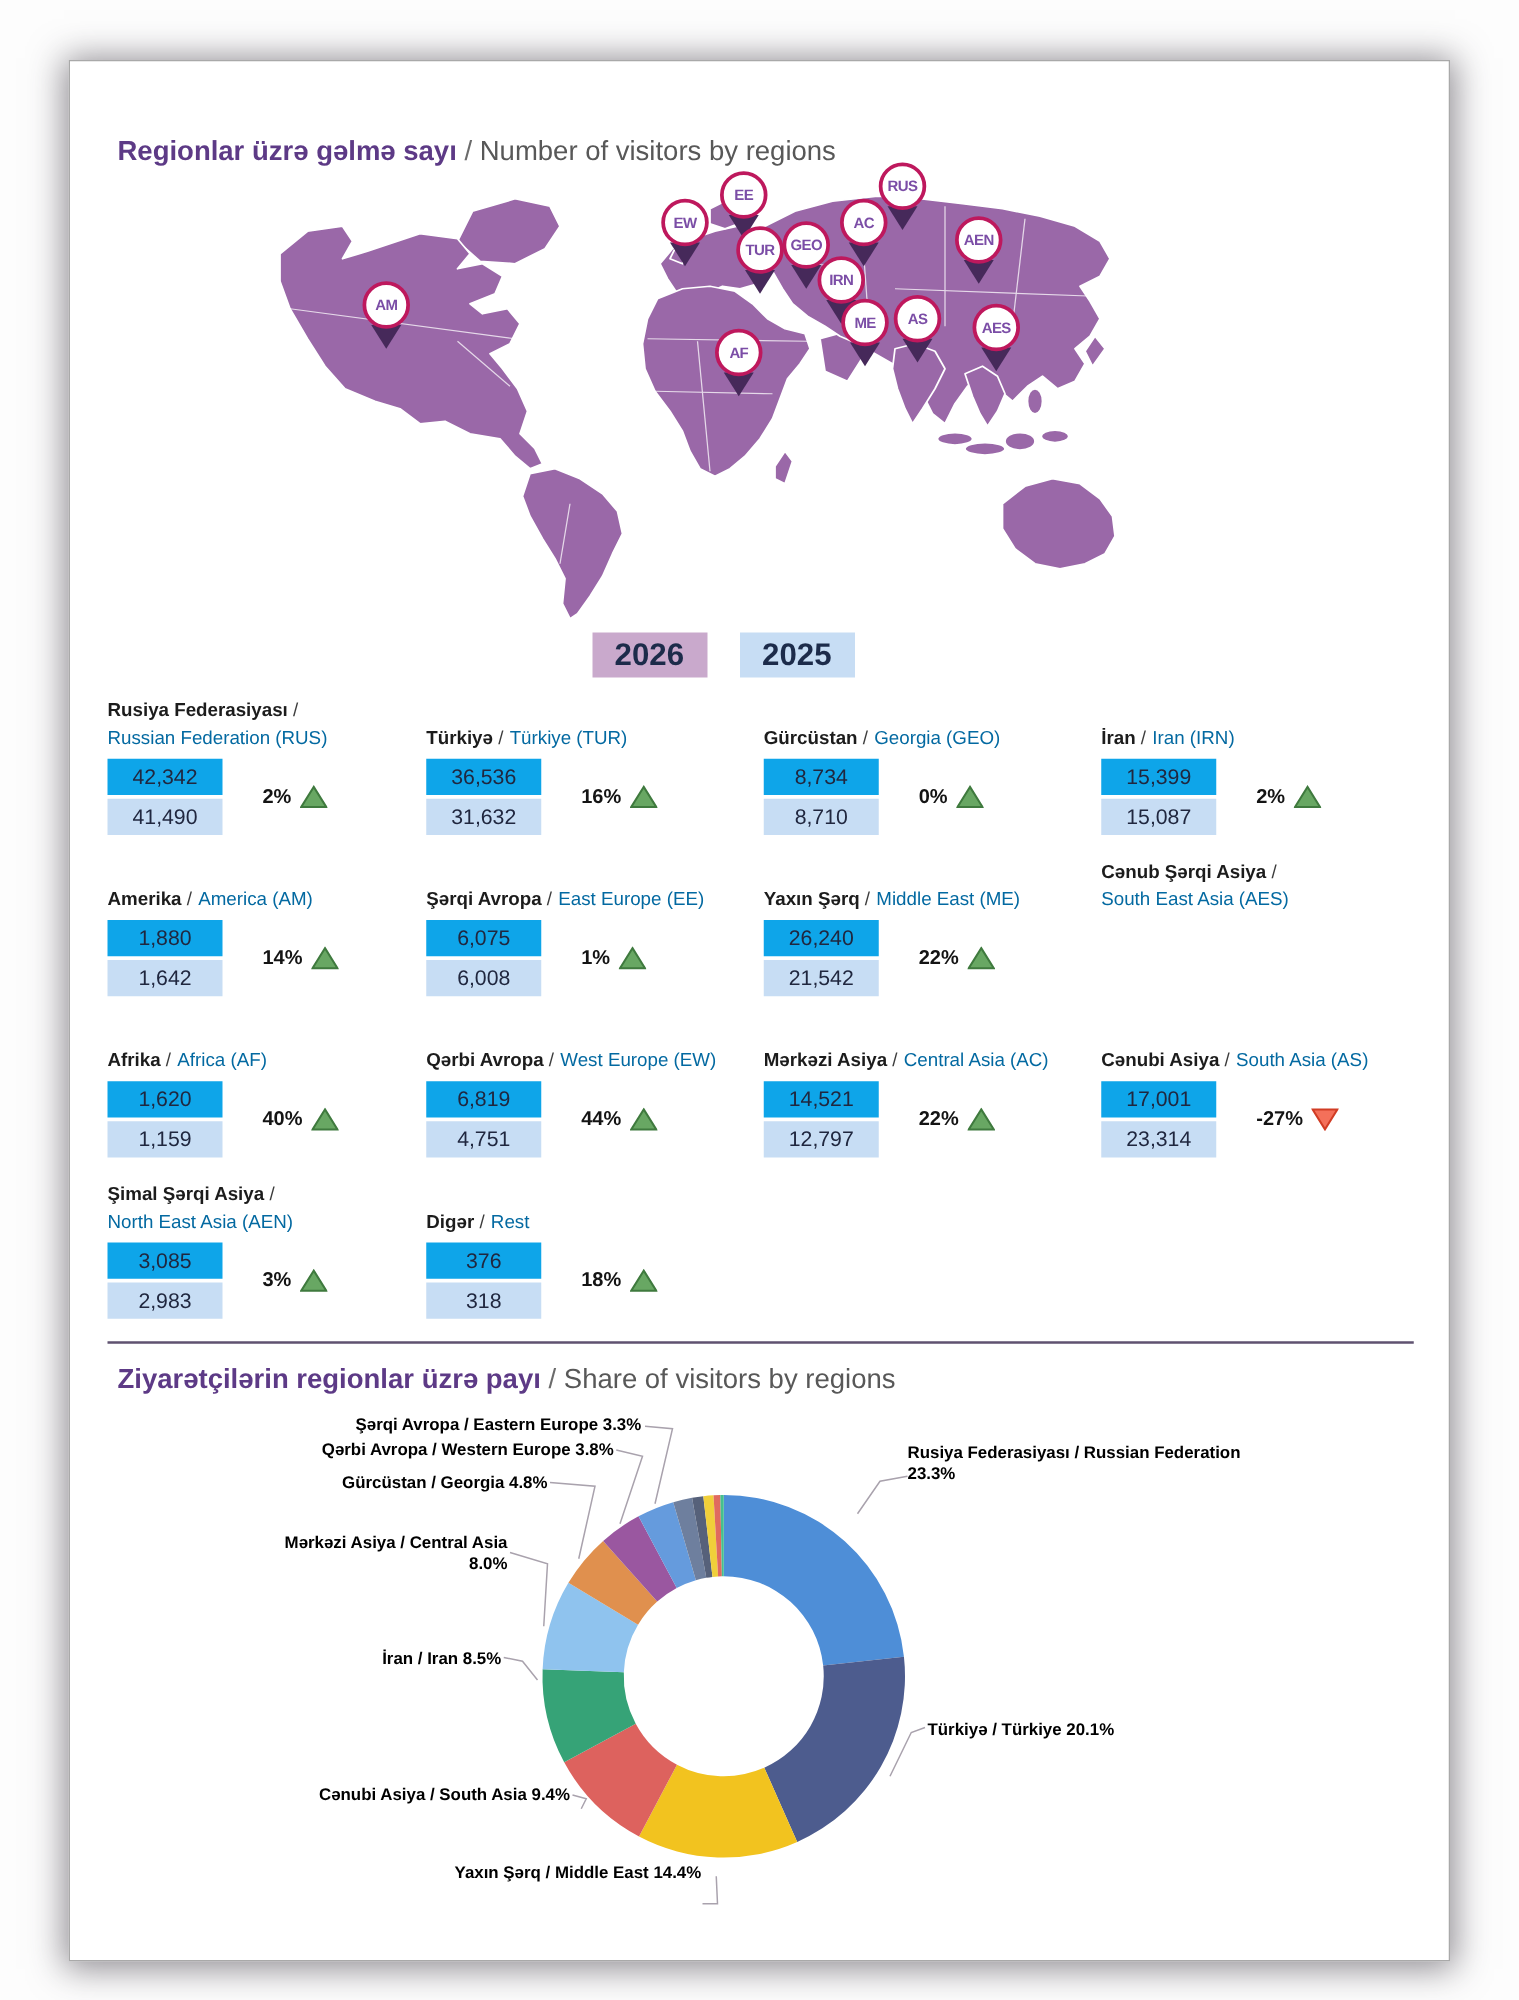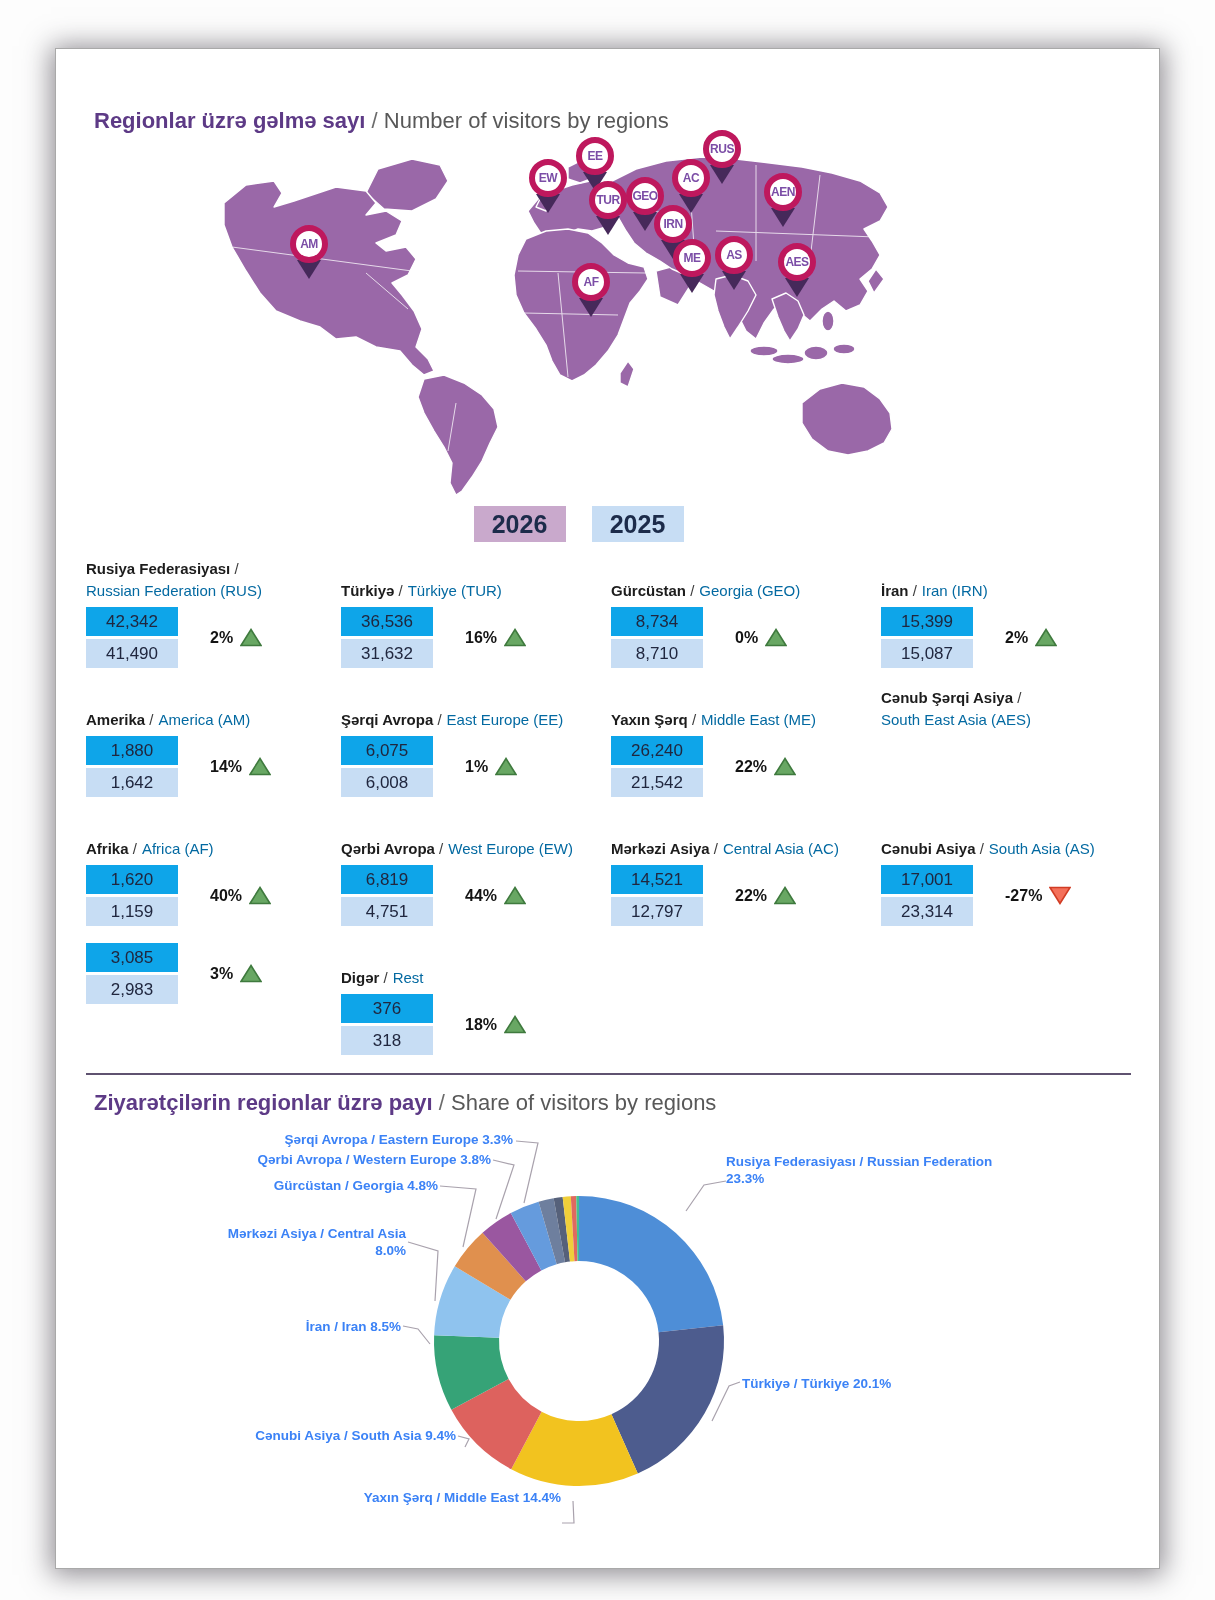--- a/index.html
+++ b/index.html
@@ -14,21 +14,21 @@
   .sec-title .sep{font-weight:normal;color:#6b6b6b;}
   .sec-title .en{font-weight:normal;color:#585858;}
 
   
   .map-wrap{position:relative;width:690px;height:347px;margin:16px 0 0 130px;}
   .map-wrap svg{position:absolute;left:0;top:0;}
   .pin{position:absolute;width:40px;height:54px;transform:translate(-50%,-100%);z-index:3;}
   .pin .tail{position:absolute;left:50%;bottom:0;transform:translateX(-50%);width:0;height:0;
              border:12px solid transparent;border-top:19px solid #46295a;border-bottom:0;}
   .pin .circle{position:absolute;left:50%;top:0;transform:translateX(-50%);width:38px;height:38px;
-               box-sizing:border-box;background:#fff;border:6px solid #be185d;border-radius:50%;
+               box-sizing:border-box;background:#fff;border:3px solid #be185d;border-radius:50%;
                display:flex;align-items:center;justify-content:center;
                font-weight:bold;font-size:12px;color:#7b4da6;letter-spacing:-.5px;}
 
   
   .legend{display:flex;justify-content:center;gap:26px;margin:8px 60px 14px 0;}
   .legend .chip{width:92px;height:36px;display:flex;align-items:center;justify-content:center;
                 font-weight:bold;font-size:25px;color:#1c2b4a;}
 
   
   .stats{display:grid;grid-template-columns:255px 270px 270px 250px;row-gap:17px;margin-top:10px;}
@@ -44,21 +44,21 @@
   .v2026{background:#0ea5e9;}
   .v2025{background:#c7ddf4;}
   .pct{display:flex;align-items:center;gap:7px;margin-left:32px;font-weight:bold;font-size:16px;color:#141414;}
   .pct .tri{display:flex;align-items:center;}
 
   .divider{border:none;border-top:2px solid #5f5270;margin:18px 0 14px 0;}
 
   
   .chart-wrap{position:relative;width:1045px;height:420px;margin-top:12px;}
   .chart-wrap svg{position:absolute;left:0;top:0;}
-  .callout{position:absolute;font-weight:bold;font-size:13.5px;line-height:17px;color:#3b82f6;
+  .callout{position:absolute;font-weight:bold;font-size:13.5px;line-height:17px;color:#000000;
            white-space:pre-line;}
   .callout.r{text-align:right;}
 </style>
 </head>
 <body>
 
 <div class="frame">
 <div class="card">
 <div class="content">
 
@@ -395,20 +395,24 @@
                 <span class="tri">
                   <svg width="22" height="19" viewBox="0 0 22 19">
                     <polygon points="11,17.5 1,1.5 21,1.5" fill="#f4705a" stroke="#d13c24" stroke-width="1.6"></polygon>
                   </svg>
                 </span>
               </div>
       </div>
     </div>
 
     <div class="cell">
+      <div class="region-name">
+              <span class="az">Şimal Şərqi Asiya</span>
+              <span class="en">North East Asia (AEN)</span>
+            </div>
       <div class="vals">
               <div class="valcol">
         <div class="vbox v2026">3,085</div>
         <div class="vbox v2025">2,983</div>
               </div>
         <div class="pct">
                 <span>3%</span>
                 <span class="tri">
                   <svg width="22" height="19" viewBox="0 0 22 19">
                     <polygon points="11,1.5 21,17.5 1,17.5" fill="#68a763" stroke="#3f7a3e" stroke-width="1.6"></polygon>

